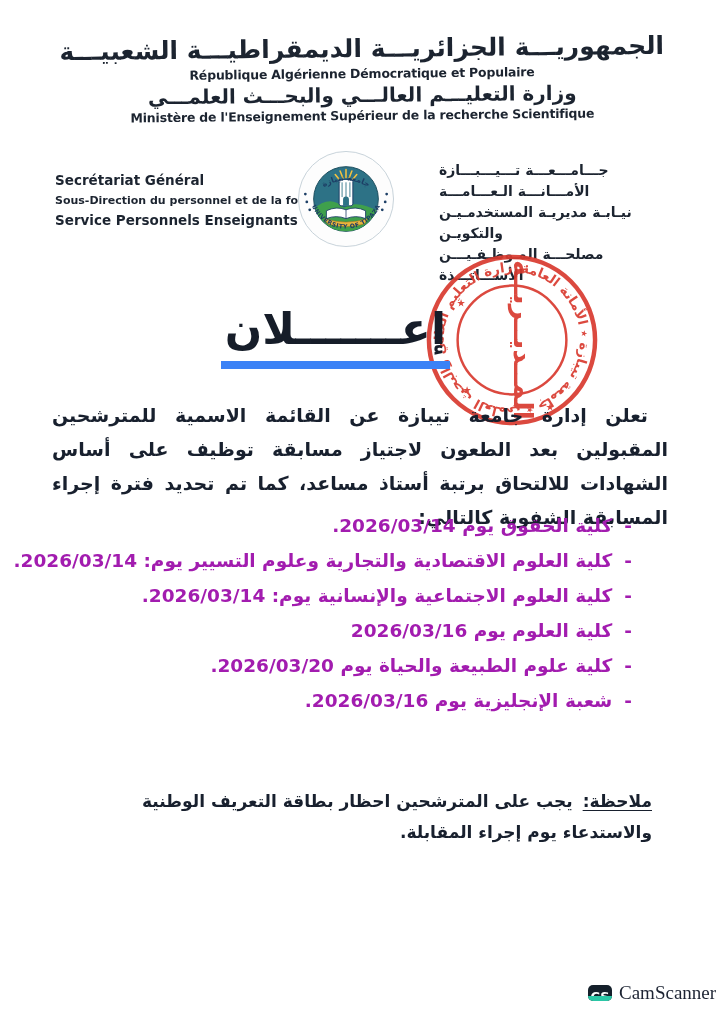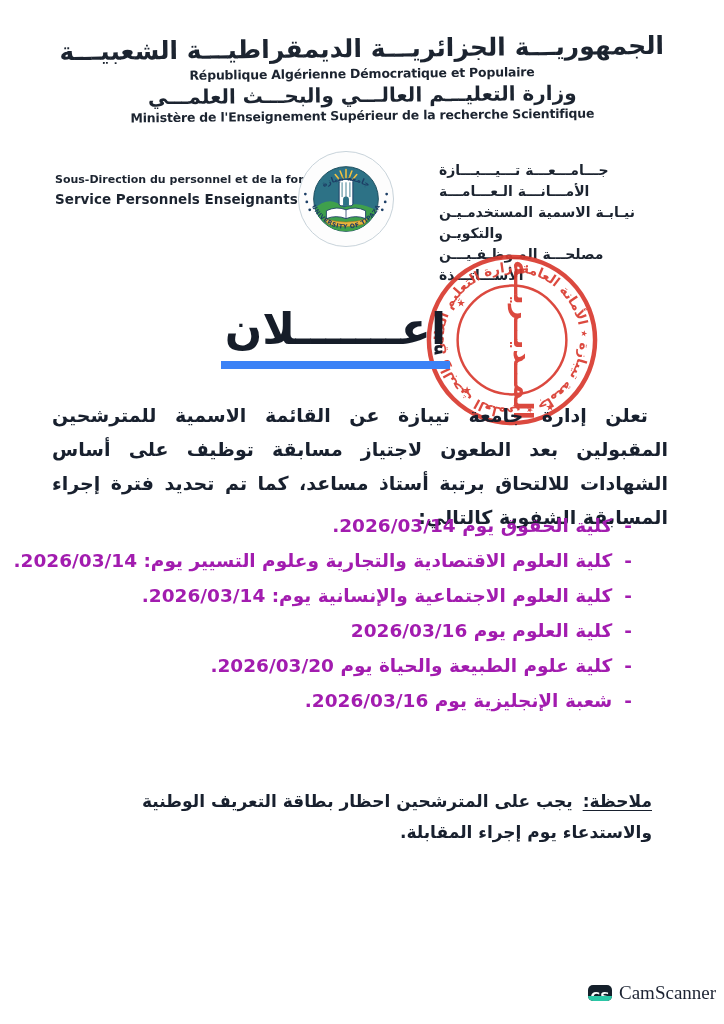--- a/index.html
+++ b/index.html
@@ -52,20 +52,21 @@
 <div class="page">
 
   <div class="hdr">
     <div class="hdr-ar1">الجمهوريـــة الجزائريـــة الديمقراطيـــة الشعبيـــة</div>
     <div class="hdr-fr1">République Algérienne Démocratique et Populaire</div>
     <div class="hdr-ar2">وزارة التعليـــم العالـــي والبحـــث العلمـــي</div>
     <div class="hdr-fr2">Ministère de l'Enseignement Supérieur de la recherche Scientifique</div>
   </div>
 
   <div class="sender-fr">
+    <div class="l2">Secrétariat Général</div>
     <div class="l3">Sous-Direction du personnel et de la formation</div>
     <div class="l4">Service Personnels Enseignants</div>
   </div>
 
   <div class="logo-wrap">
     <svg viewBox="0 0 100 100" width="98" height="98">
       <defs>
         <path id="arcTop" d="M 13,56 A 40,40 0 0 1 87,56"></path>
         <path id="arcBot" d="M 15,57 A 38,38 0 0 0 85,57"></path>
         <clipPath id="innerClip">
@@ -97,21 +98,21 @@
         <circle cx="91.5" cy="45" r="1.4"></circle>
           <circle cx="90" cy="53" r="1.4"></circle>
           <circle cx="87" cy="61" r="1.4"></circle>
       </g>
     </svg>
   </div>
 
   <div class="sender-ar">
     <div>جـــامـــعـــة تـــيـــبـــازة</div>
     <div>الأمـــانـــة الـعـــامـــة</div>
-    <div>نيـابـة الاسمية المستخدمـيـن والتكويـن</div>
+    <div>نيـابـة مديريـة المستخدمـيـن والتكويـن</div>
     <div>مصلحـــة المـوظـفـيـــن الأســـاتـــذة</div>
   </div>
 
   <div class="stamp-wrap">
     <svg viewBox="0 0 180 180" width="178" height="178">
       <defs>
         <path id="stampRing" d="M 90,21 a 69,69 0 1 1 -0.02,0"></path>
       </defs>
       <circle cx="90" cy="90" r="84" fill="none" stroke="#d93a2f" stroke-width="4.5"></circle>
       <circle cx="90" cy="90" r="55" fill="none" stroke="#d93a2f" stroke-width="2.5"></circle>

